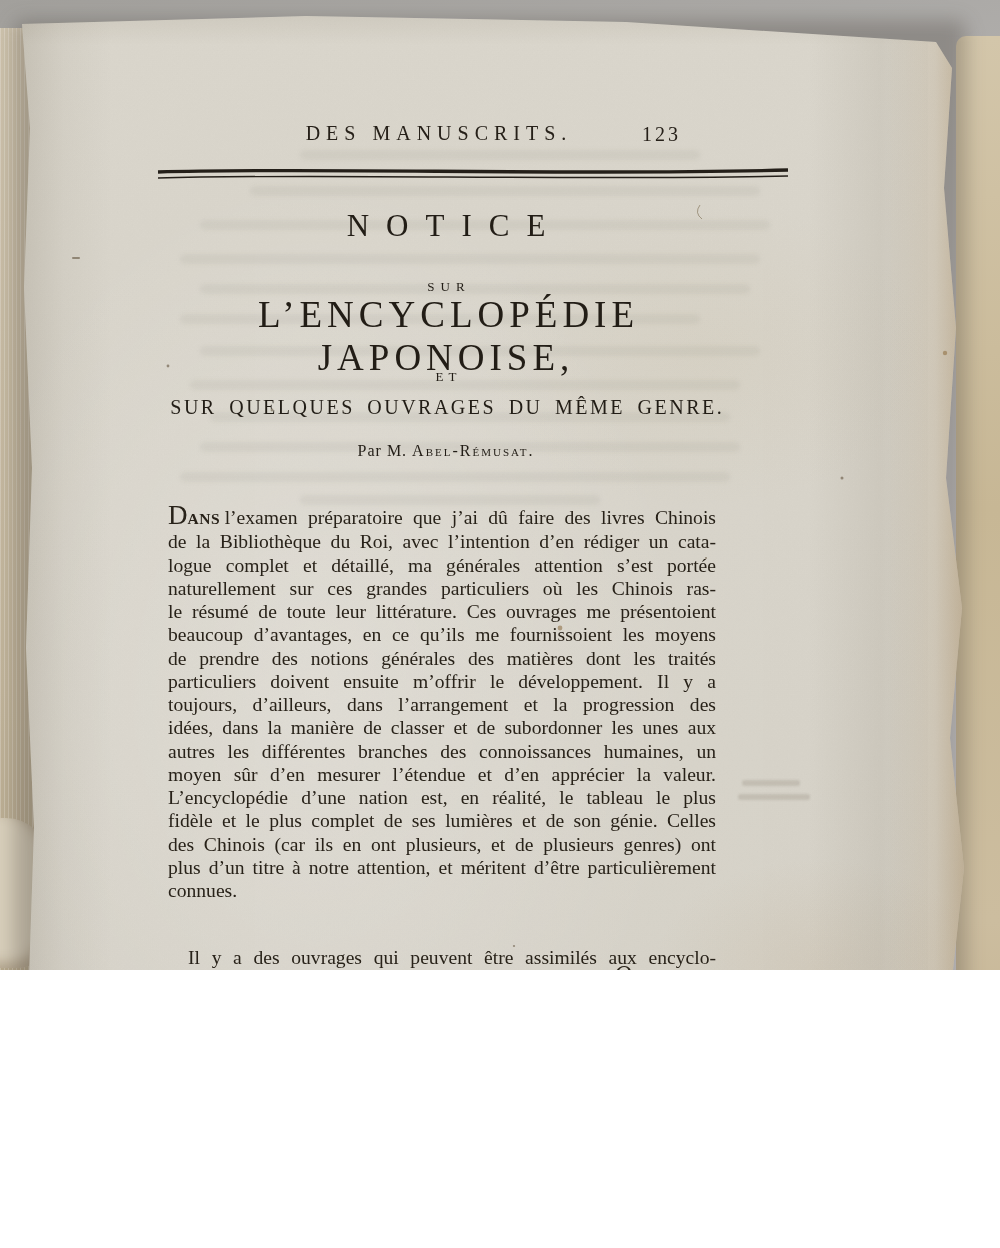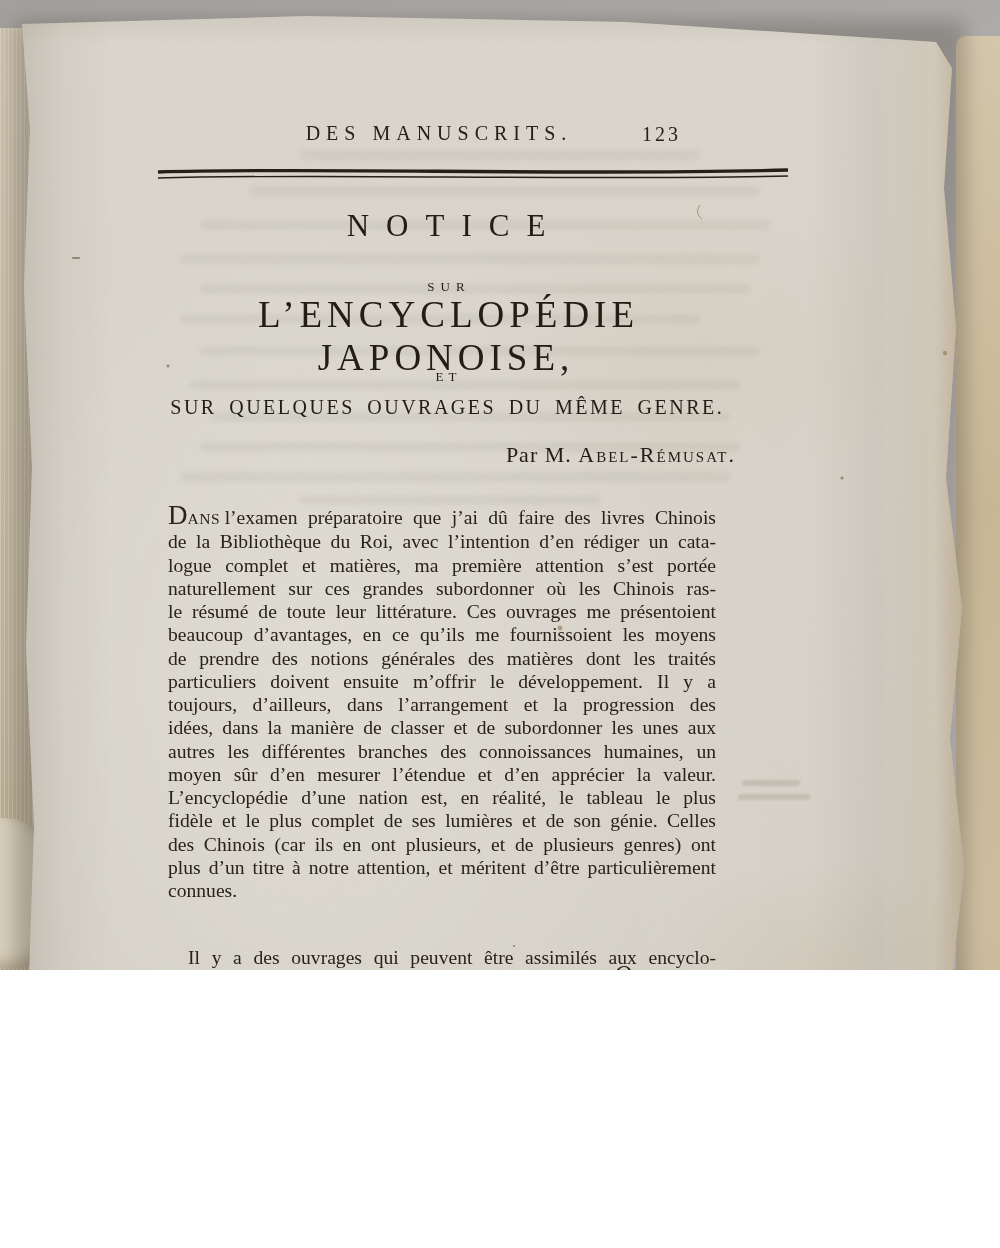--- a/index.html
+++ b/index.html
@@ -60,30 +60,30 @@
     font-size:20px;letter-spacing:6px;text-indent:6px;color:#262019;}
   .pagenum{position:absolute;left:636px;top:115px;font-size:20px;letter-spacing:3px;color:#262019;}
   .rule{position:absolute;left:150px;top:156px;}
 
   .tblock{position:absolute;left:150px;width:580px;text-align:center;color:#221d16;}
   .t-notice{top:200px;font-size:31px;letter-spacing:17px;text-indent:17px;}
   .t-sur{top:271px;font-size:13px;letter-spacing:6px;text-indent:6px;}
   .t-ency{top:285px;font-size:37px;letter-spacing:5px;text-indent:5px;word-spacing:11px;}
   .t-et{top:361px;font-size:13px;letter-spacing:5px;text-indent:5px;}
   .t-genre{top:388px;font-size:20px;letter-spacing:2.5px;text-indent:2.5px;word-spacing:5px;}
-  .byline{top:434px;font-size:22px;letter-spacing:1px;text-align:right;}
+  .byline{top:434px;font-size:16px;letter-spacing:1px;}
   .byline .sc{font-variant:small-caps;letter-spacing:2px;}
 
   .body-text{position:absolute;left:162px;top:498px;width:548px;
     font-size:19.6px;line-height:23.25px;color:#282219;}
   .line{text-align:justify;text-align-last:justify;text-justify:inter-word;}
   .line.last{text-align-last:left;}
   .p2 .line:first-child{text-indent:20px;margin-top:44px;}
   .dropcap{font-size:27px;line-height:0;}
-  .lead{font-size:15.5px;letter-spacing:.5px;margin-right:.30em;}
+  .lead{font-size:15.5px;letter-spacing:.5px;margin-right:.30em;font-weight:bold;}
 
   .sig{position:absolute;left:608px;top:952px;font-size:24px;color:#282219;font-style:italic;}
   .sig .num{font-size:15px;margin-left:5px;}
 </style>
 </head>
 <body>
 
 <div class="photo">
 
   <div class="under-left"></div>
@@ -157,22 +157,22 @@
     <div class="tblock t-ency">L’ENCYCLOPÉDIE JAPONOISE,</div>
     <div class="tblock t-et">ET</div>
     <div class="tblock t-genre">SUR QUELQUES OUVRAGES DU MÊME GENRE.</div>
     <div class="tblock byline"><span>Par M. </span><span class="sc">Abel-Rémusat.</span></div>
 
     <div class="body-text">
       <div class="p1">
         <div class="line"><span class="dropcap">D</span><span class="lead">ANS</span><span>l’examen préparatoire que j’ai dû faire des livres Chinois</span></div>
         <div>
             <div class="line">de la Bibliothèque du Roi, avec l’intention d’en rédiger un cata-</div>
-            <div class="line">logue complet et matières, ma première attention s’est portée</div>
-            <div class="line">naturellement sur ces grandes subordonner où les Chinois ras-</div>
+            <div class="line">logue complet et détaillé, ma générales attention s’est portée</div>
+            <div class="line">naturellement sur ces grandes particuliers où les Chinois ras-</div>
             <div class="line">le résumé de toute leur littérature. Ces ouvrages me présentoient</div>
             <div class="line">beaucoup d’avantages, en ce qu’ils me fournissoient les moyens</div>
             <div class="line">de prendre des notions générales des matières dont les traités</div>
             <div class="line">particuliers doivent ensuite m’offrir le développement. Il y a</div>
             <div class="line">toujours, d’ailleurs, dans l’arrangement et la progression des</div>
             <div class="line">idées, dans la manière de classer et de subordonner les unes aux</div>
             <div class="line">autres les différentes branches des connoissances humaines, un</div>
             <div class="line">moyen sûr d’en mesurer l’étendue et d’en apprécier la valeur.</div>
             <div class="line">L’encyclopédie d’une nation est, en réalité, le tableau le plus</div>
             <div class="line">fidèle et le plus complet de ses lumières et de son génie. Celles</div>

